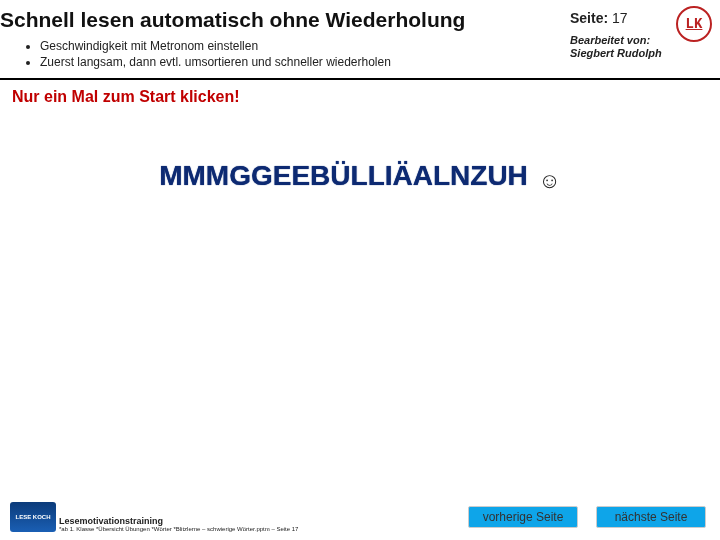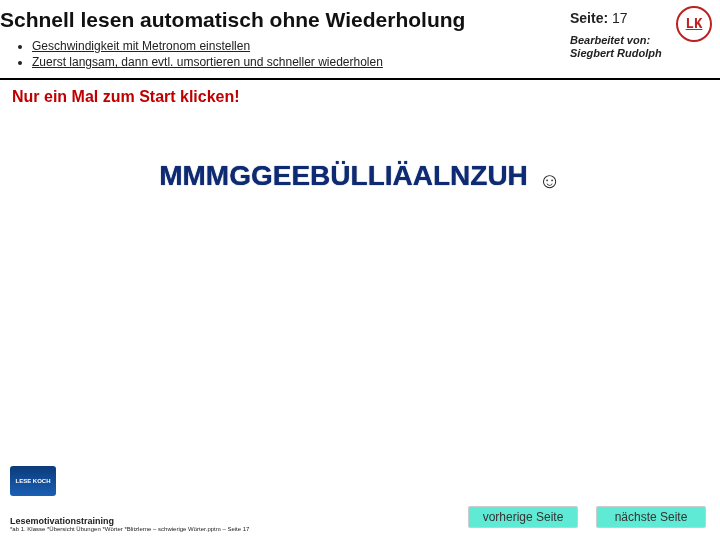--- a/index.html
+++ b/index.html
@@ -49,21 +49,21 @@
     font-size: 14px;
     font-weight: 700;
     text-decoration: underline;
     font-family: Liberation Mono, monospace;
   }
   .bullets {
     padding: 2px 12px 6px 28px;
     font-size: 12px;
     color: #222;
   }
-  .bullets li { list-style: disc; margin-left: 4px; line-height: 1.35; text-decoration: underline; }
+  .bullets li { list-style: disc; margin-left: 12px; line-height: 1.35; }
   .hr { height: 2px; background: #000; margin: 2px 0 4px 0; }
   .start-hint {
     padding: 4px 12px;
     font-size: 16px;
     font-weight: 700;
     color: #c00000;
   }
   .center-area {
     position: absolute;
     top: 160px;
@@ -91,43 +91,42 @@
   .smiley {
     font-size: 22px;
     color: #222;
     vertical-align: middle;
     margin-left: 6px;
   }
   .footer-left {
     position: absolute;
     left: 10px; bottom: 8px;
     display: flex;
-    align-items: flex-start;
-    gap: 20px;
-    flex-direction: column;
+    align-items: flex-end;
+    gap: 3px;
   }
   .lk-logo {
     width: 46px; height: 30px;
     background: linear-gradient(#0b3b7a,#1a5fb4);
     border-radius: 3px;
     display: flex; align-items: center; justify-content: center;
     color: #fff; font-size: 6px; font-weight: 700;
     text-align: center; line-height: 1;
   }
   .footer-text { font-size: 8px; color: #222; }
   .footer-text .line1 { font-weight: 700; font-size: 9px; }
   .footer-text .line2 { font-size: 6px; }
   .nav-buttons {
     position: absolute;
     right: 14px; bottom: 12px;
     display: flex; gap: 18px;
   }
   .nav-btn {
     width: 110px; height: 22px;
-    background: #5eead4;
+    background: #0ea5e9;
     border: 1px solid #ccc;
     border-radius: 2px;
     font-size: 12px;
     color: #333;
     display: flex; align-items: center; justify-content: center;
     cursor: pointer;
   }
 </style>
 </head>
 <body>

